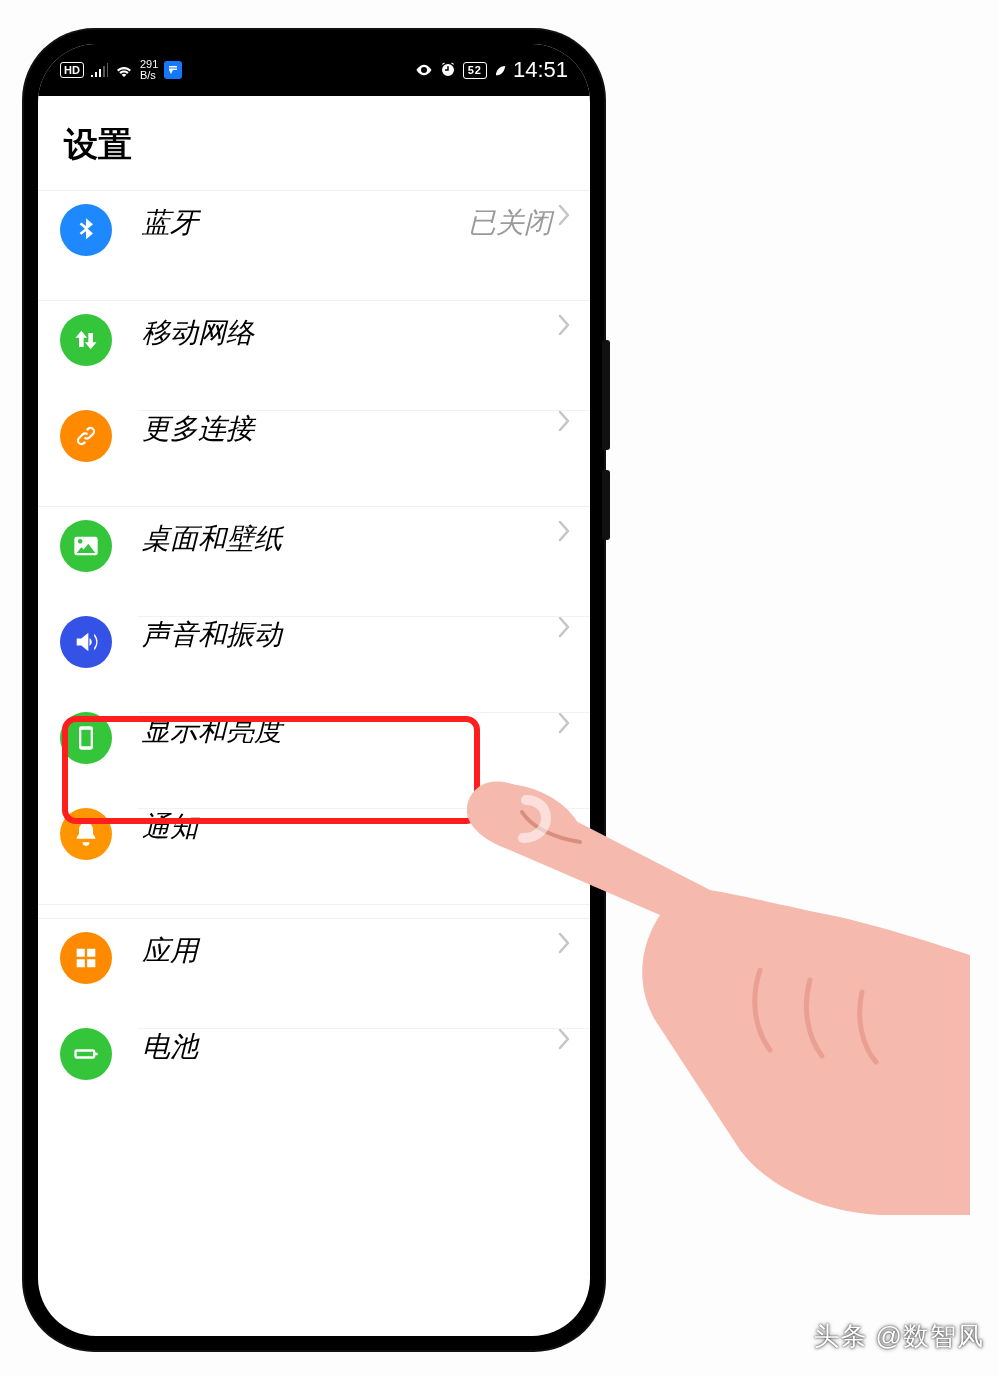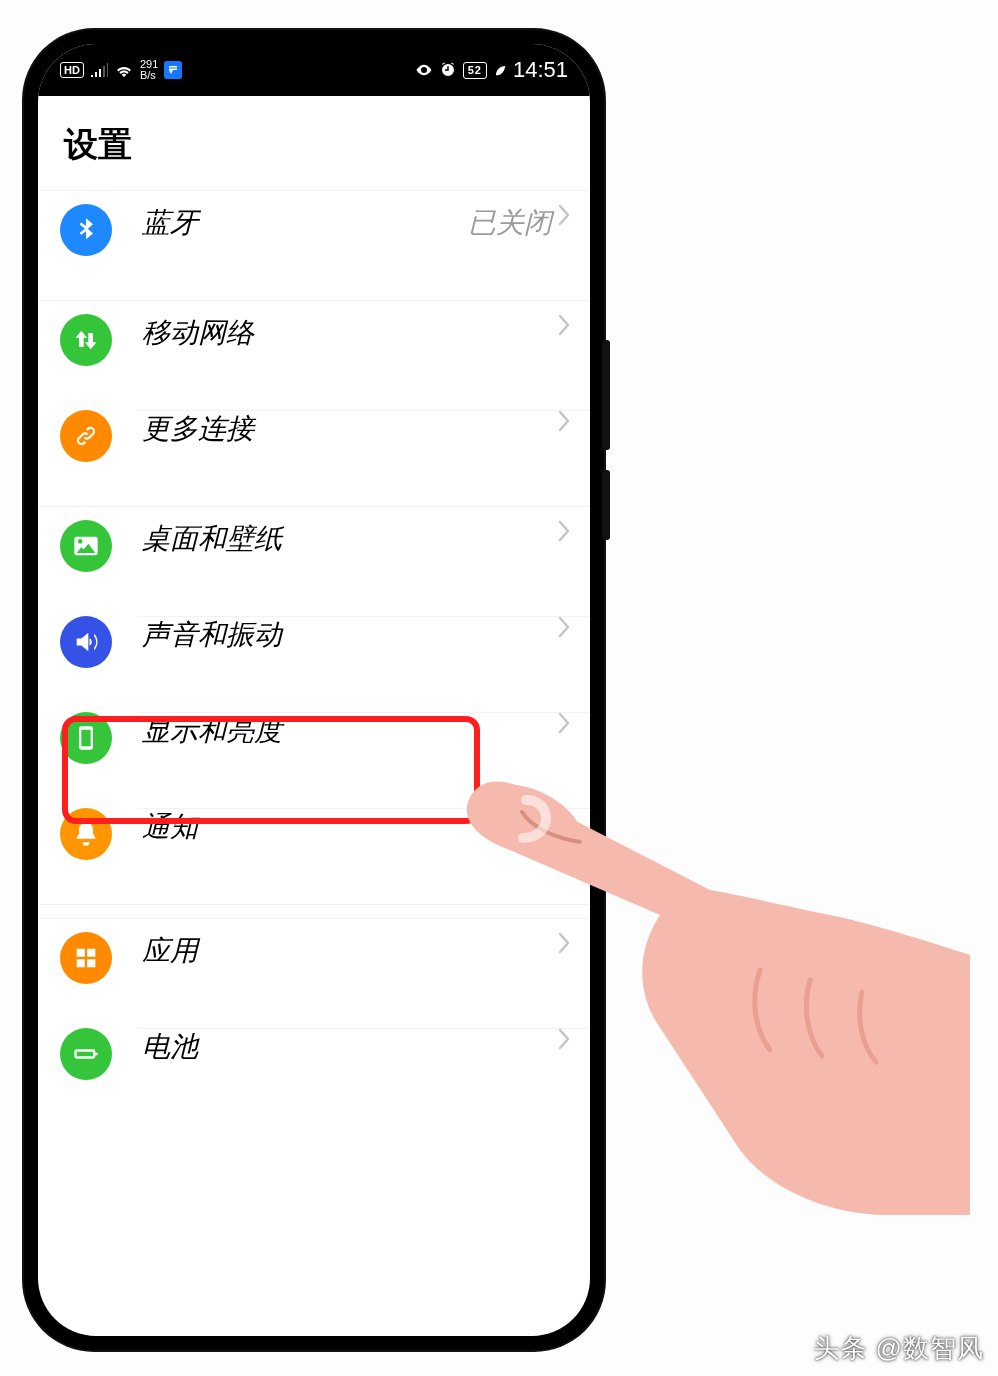--- a/index.html
+++ b/index.html
@@ -138,21 +138,21 @@
     top: 720px;
     width: 560px;
     height: 560px;
     pointer-events: none;
   }
 
   
   .wm {
     position: absolute;
     right: 14px;
-    bottom: 10px;
+    bottom: 22px;
     font-size: 26px;
     color: #fff;
     text-shadow: 0 0 4px rgba(0,0,0,.6), 0 0 2px rgba(0,0,0,.8);
     letter-spacing: 1px;
   }
 </style>
 </head>
 <body>
 
 <div class="phone">

